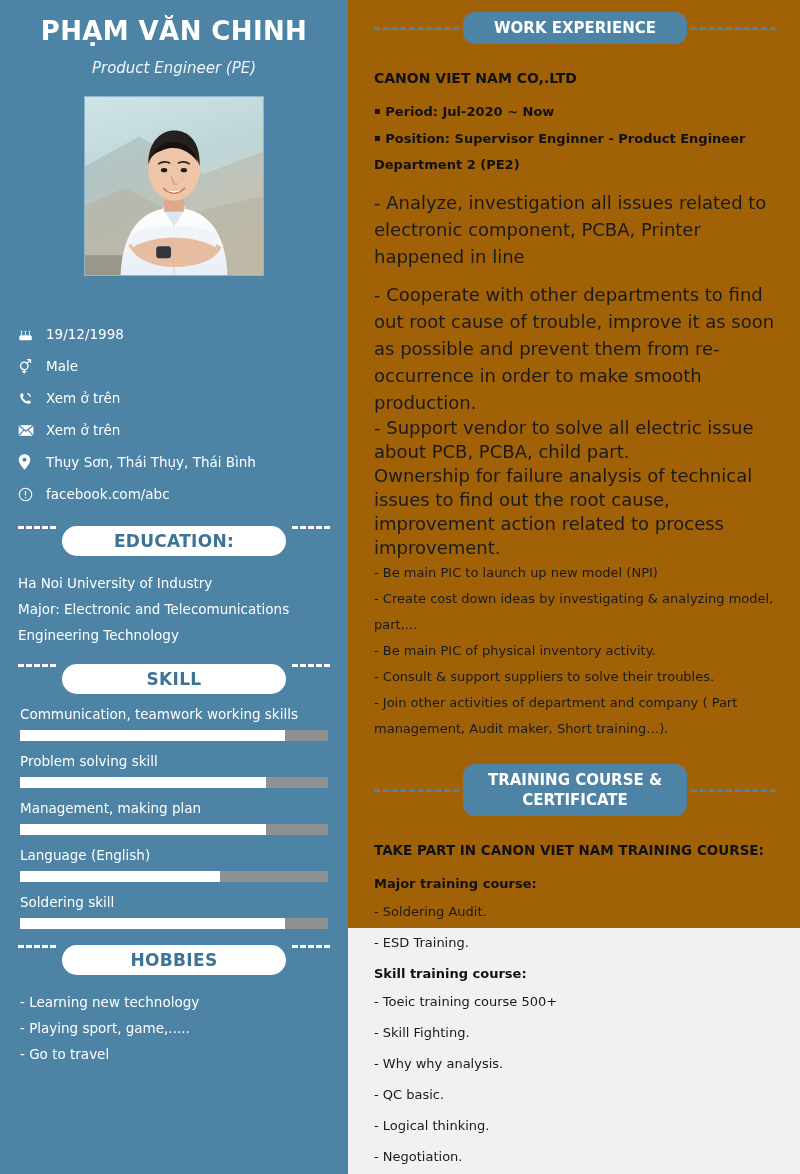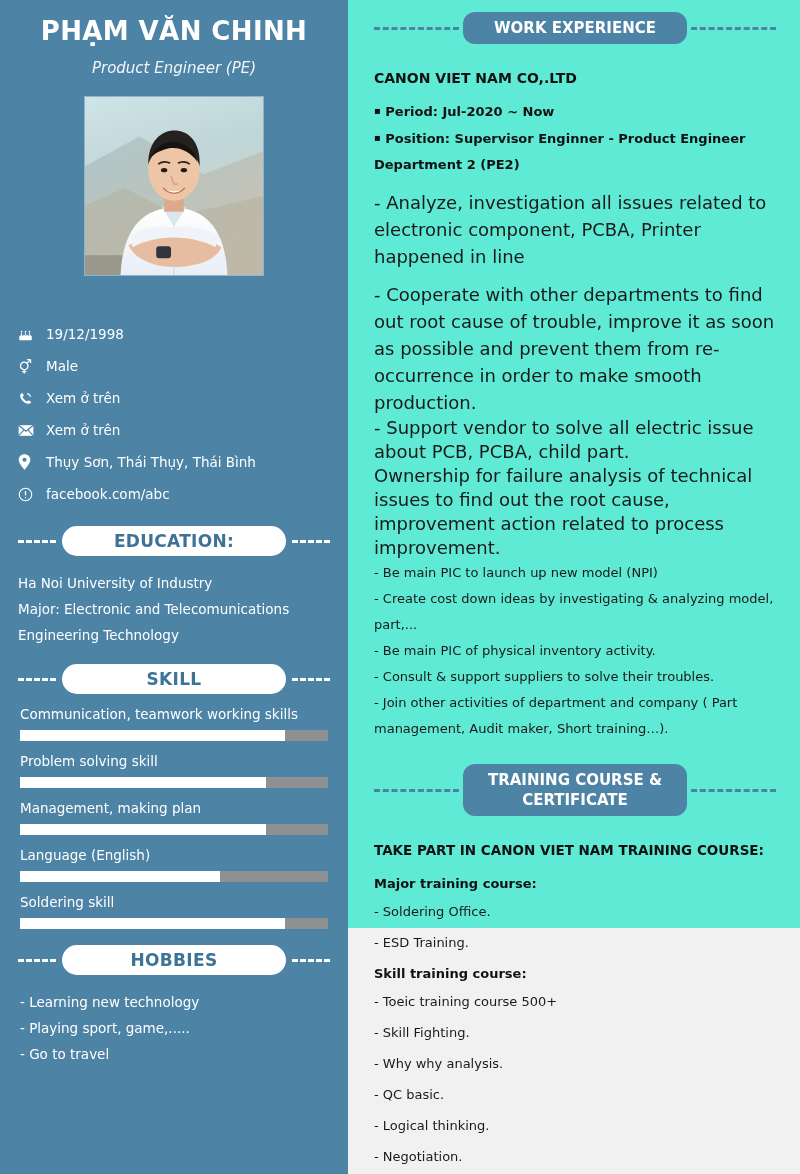--- a/index.html
+++ b/index.html
@@ -54,21 +54,21 @@
   }
   .contact-row .ic {
     width: 24px; flex: 0 0 24px;
     display: flex; align-items: center; justify-content: flex-start;
   }
   .contact-row .ic svg { display: block; }
   .contact-txt { margin-left: 4px; }
 
   
   .pill-head {
-    display: flex; align-items: center;
+    display: flex; align-items: flex-start;
     padding: 0 18px;
     margin-top: 16px;
   }
   .dash-l, .dash-r {
     flex: 1 1 auto;
     height: 0;
     border-top: 3px dashed #ffffff;
   }
   .dash-l { margin-right: 6px; max-width: 44px; }
   .dash-r { margin-left: 6px; max-width: 44px; }
@@ -98,21 +98,21 @@
     width: 100%;
     position: relative;
   }
   .bar-fill { height: 100%; background: #ffffff; }
 
   .hobbies { padding: 14px 18px 0 20px; font-size: 13.5px; line-height: 26px; }
 
   
   .main {
     width: 452px; flex: 0 0 452px;
-    background: #5eead4;
+    background: #a16207;
     padding: 0 24px 2px 26px;
     color: #1a1a1a;
   }
   .sec-head {
     display: flex; align-items: center;
     padding-top: 12px;
   }
   .sec-head .d-l, .sec-head .d-r {
     flex: 1 1 auto; height: 0;
     border-top: 3px dashed #4d83a5;
@@ -390,21 +390,21 @@
       <span class="sec-pill">
         <span>TRAINING COURSE &amp;</span><br>
         <span>CERTIFICATE</span>
       </span>
       <span class="d-r"></span>
     </div>
 
     <div class="train-title">TAKE PART IN CANON VIET NAM TRAINING COURSE:</div>
 
     <div class="train-sub">Major training course:</div>
-    <div class="train-item">- Soldering Office.</div>
+    <div class="train-item">- Soldering Audit.</div>
     <div class="train-item compact">- ESD Training.</div>
 
     <div class="train-sub" style="margin-top:10px;">Skill training course:</div>
     <div class="train-item">- Toeic training course 500+</div>
     <div class="train-item compact">- Skill Fighting.</div>
     <div class="train-item compact">- Why why analysis.</div>
     <div class="train-item compact">- QC basic.</div>
     <div class="train-item compact">- Logical thinking.</div>
     <div class="train-item compact">- Negotiation.</div>
   </main>

